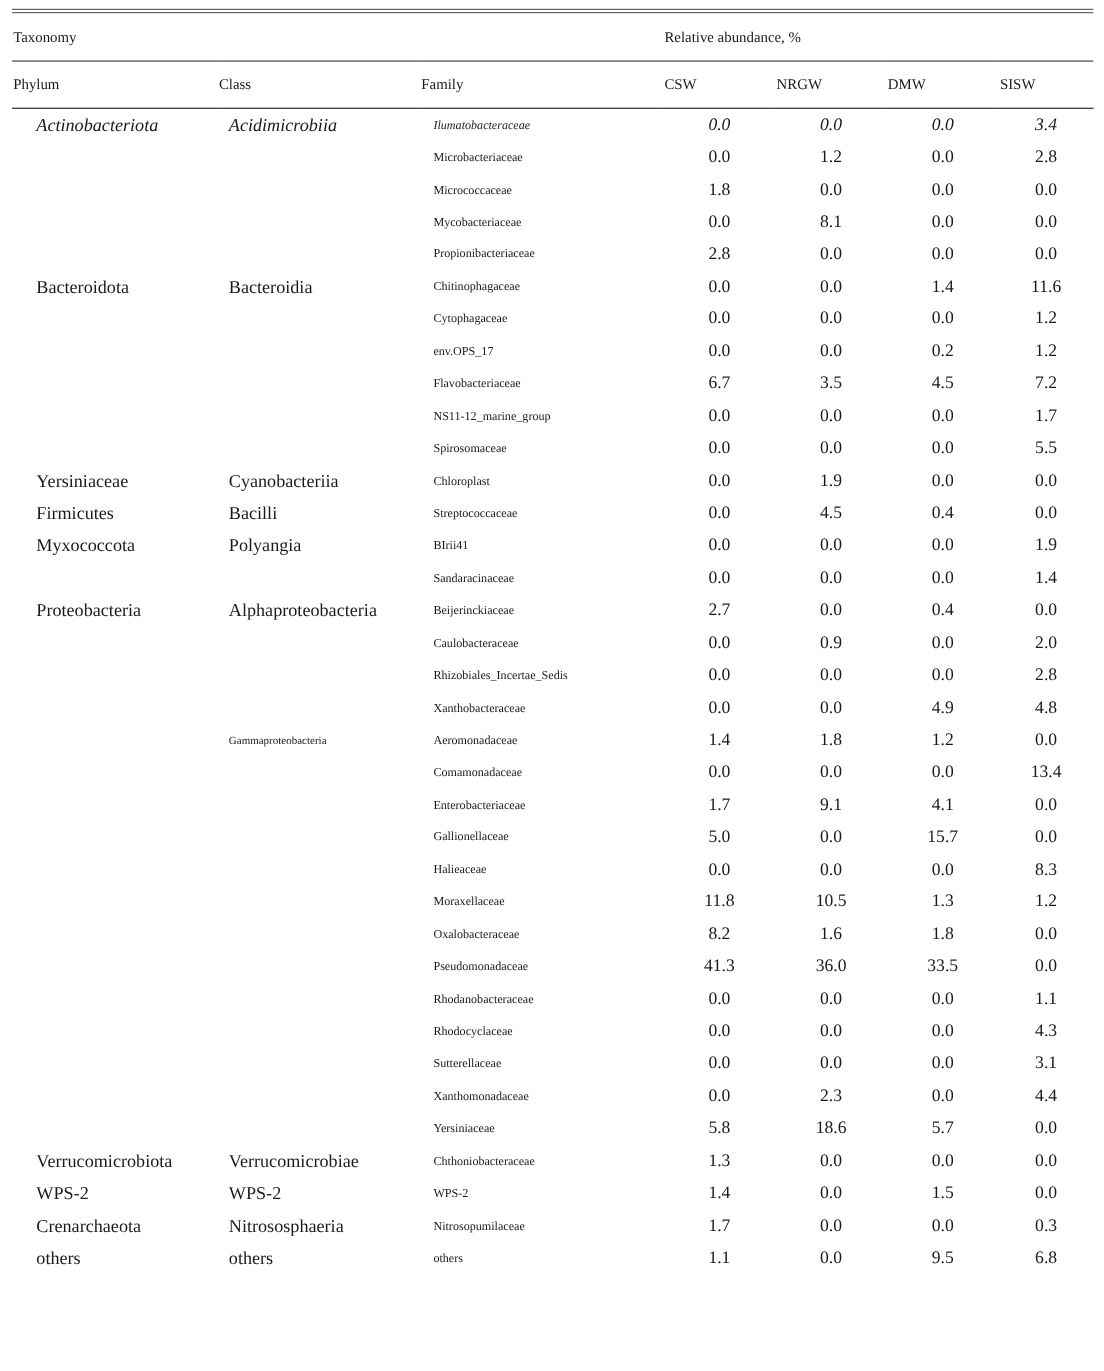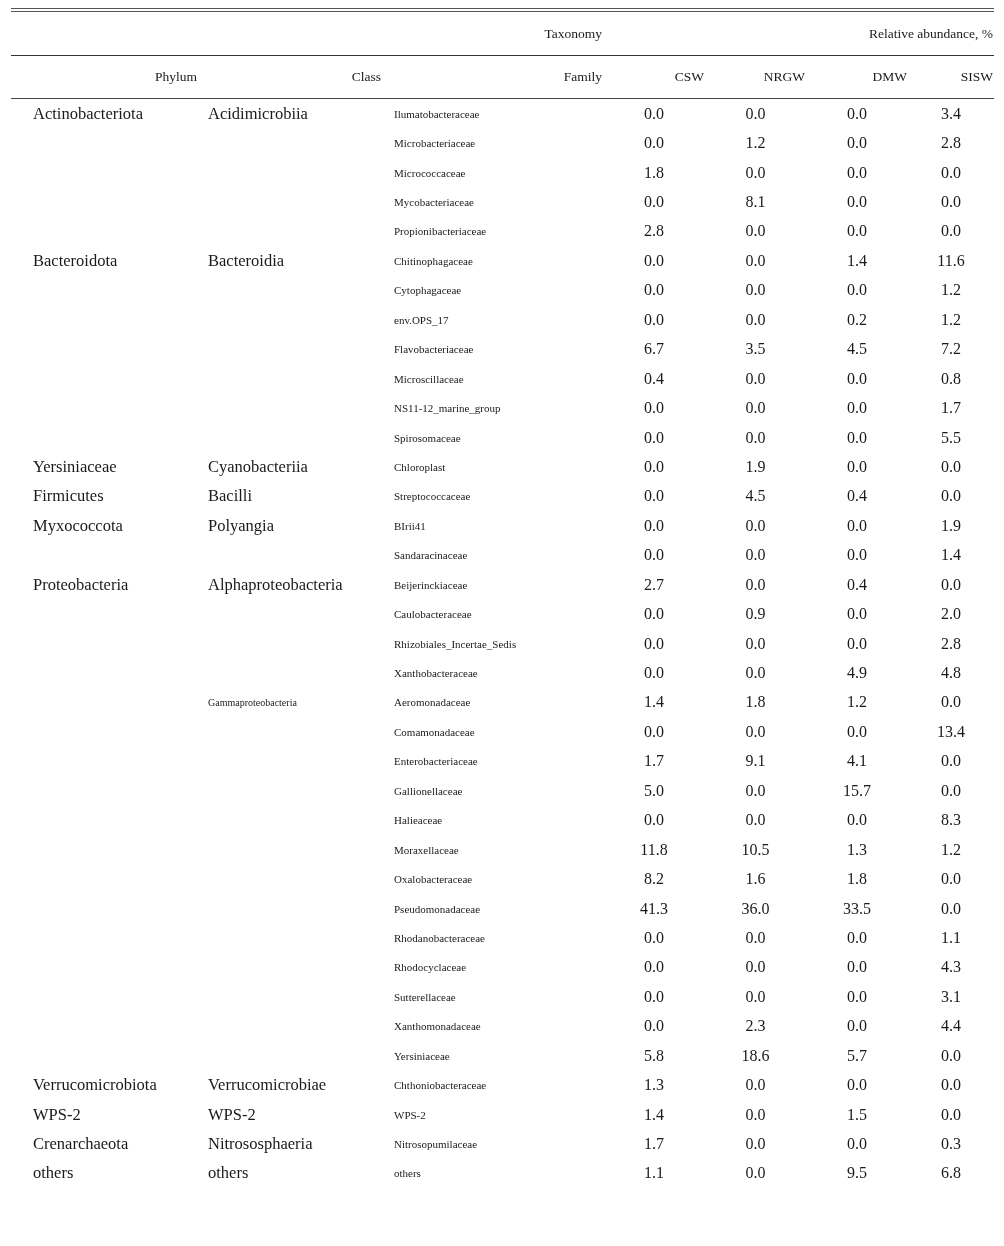--- a/index.html
+++ b/index.html
@@ -10,30 +10,30 @@
     .table-wrap { position: absolute; left: 11px; top: 8px; width: 983px; }
     .rule-top-double { border-top: 1.5px solid #555; border-bottom: 1.5px solid #555; height: 2px; }
     table { border-collapse: collapse; width: 983px; table-layout: fixed; }
     col.c-phylum { width: 187px; }
     col.c-class  { width: 184px; }
     col.c-family { width: 221px; }
     col.c-csw    { width: 102px; }
     col.c-nrgw   { width: 101px; }
     col.c-dmw    { width: 102px; }
     col.c-sisw   { width: 86px; }
-    th { font-weight: normal; font-size: 13.5px; text-align: right; }
+    th { font-weight: normal; font-size: 13.5px; text-align: left; }
     tr.group-head th { height: 41px; border-bottom: 1.4px solid #333; }
     tr.col-head th { height: 40px; border-bottom: 1.6px solid #444; }
     td { height: 29.45px; padding: 0; vertical-align: middle; white-space: nowrap; }
     td.phylum, td.class { font-size: 16.5px; padding-left: 22px; }
     td.class { padding-left: 10px; }
     td.class.small { font-size: 10px; }
     td.family { font-size: 11px; padding-left: 12px; }
     td.num { font-size: 16px; text-align: center; }
-    tbody tr:first-child td { padding-top: 0; }
+    tbody tr:first-child td { padding-top: 0; font-style: italic; }
   </style>
 </head>
 <body>
 
 <div class="table-wrap">
   <div class="rule-top-double"></div>
   <table>
     <colgroup>
       <col class="c-phylum">
         <col class="c-class">
@@ -136,29 +136,20 @@
           <td class="class"></td>
           <td class="family">Flavobacteriaceae</td>
           <td class="num">6.7</td>
           <td class="num">3.5</td>
           <td class="num">4.5</td>
           <td class="num">7.2</td>
         </tr>
         <tr>
           <td class="phylum"></td>
           <td class="class"></td>
-          <td class="family">Microscillaceae</td>
-          <td class="num">0.4</td>
-          <td class="num">0.0</td>
-          <td class="num">0.0</td>
-          <td class="num">0.8</td>
-        </tr>
-        <tr>
-          <td class="phylum"></td>
-          <td class="class"></td>
           <td class="family">NS11-12_marine_group</td>
           <td class="num">0.0</td>
           <td class="num">0.0</td>
           <td class="num">0.0</td>
           <td class="num">1.7</td>
         </tr>
         <tr>
           <td class="phylum"></td>
           <td class="class"></td>
           <td class="family">Spirosomaceae</td>

